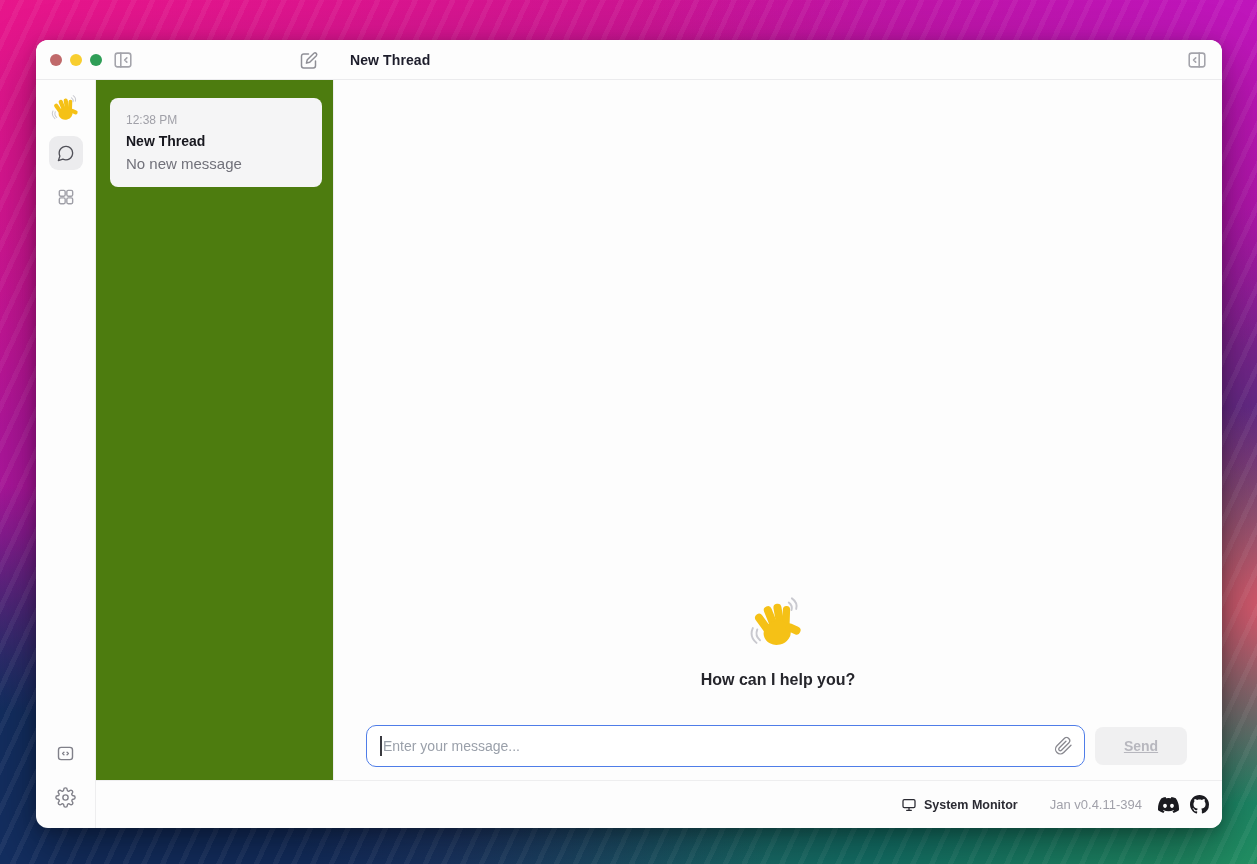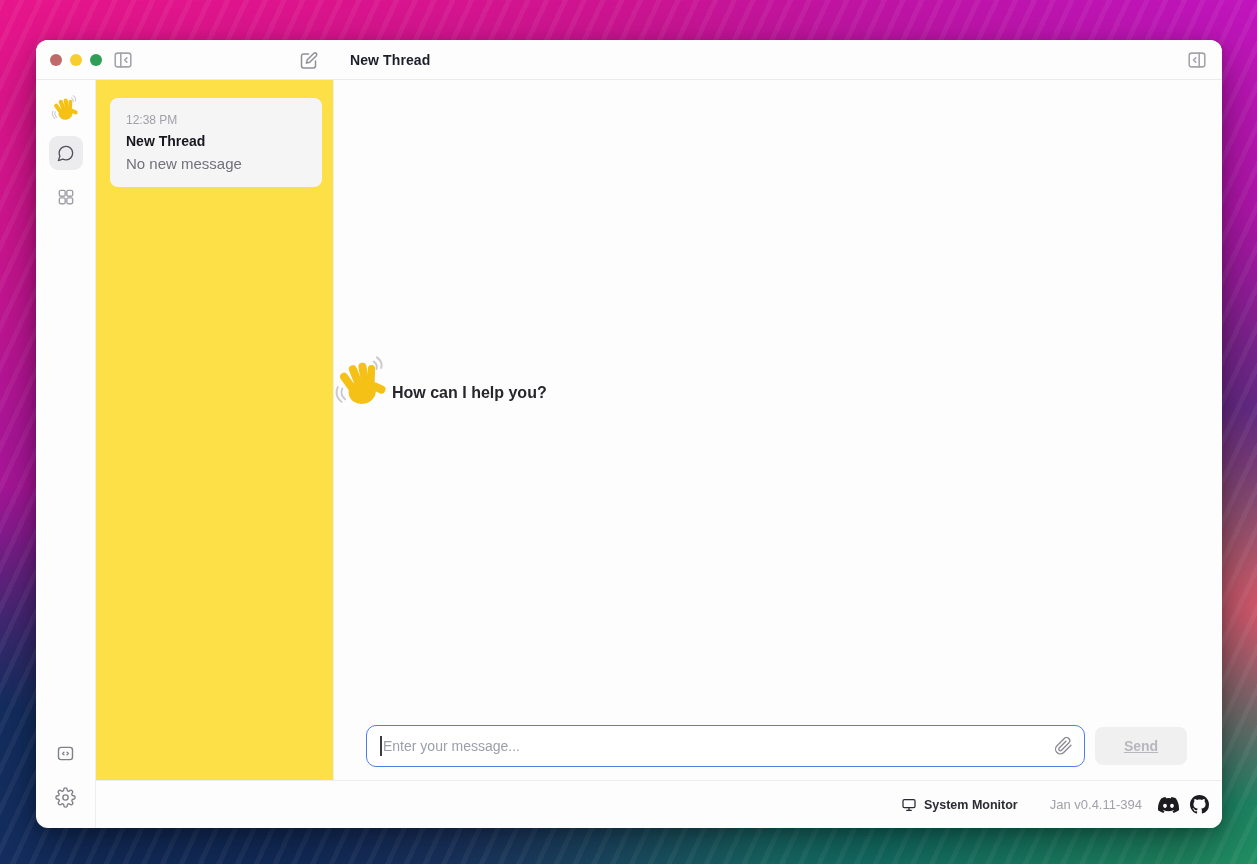--- a/index.html
+++ b/index.html
@@ -55,29 +55,29 @@
   .rail-logo{ width:32px; height:32px; display:flex; align-items:center; justify-content:center; cursor:pointer; }
   .rail-btn{ width:34px; height:34px; border:none; background:transparent; border-radius:9px;
              display:flex; align-items:center; justify-content:center; cursor:pointer; color:#a0a0a8; }
   .rail-btn.active{ background:#ececee; color:#515159; }
   .rail-bottom .rail-btn{ color:#808089; }
 
   .col-right{ flex:1; display:flex; flex-direction:column; min-width:0; }
   .mid{ flex:1; display:flex; min-height:0; }
 
   
-  .threads{ width:238px; flex:0 0 238px; border-right:1px solid #eeeeef; background:#fde047; }
+  .threads{ width:238px; flex:0 0 238px; border-right:1px solid #eeeeef; background:#4d7c0f; }
   .thread-card{ margin:18px 11px 0 14px; background:#f5f5f6; border-radius:8px; padding:15px 16px; cursor:pointer; }
   .t-time{ font-size:12px; color:#a0a0a8; }
   .t-title{ font-size:14px; font-weight:700; color:#17171e; margin-top:6px; }
   .t-sub{ font-size:15px; color:#71717a; margin-top:6px; }
 
   
   .main{ flex:1; display:flex; flex-direction:column; min-width:0; background:#fdfdfd; }
-  .hello{ flex:1; display:flex; flex-direction:row; align-items:center; justify-content:flex-start; padding-bottom:36px; }
+  .hello{ flex:1; display:flex; flex-direction:column; align-items:center; justify-content:flex-end; padding-bottom:36px; }
   .hello-emoji{ width:58px; height:58px; }
   .hello-text{ margin-top:16px; font-size:16px; font-weight:600; color:#26262c; }
 
   .composer{ display:flex; align-items:center; gap:10px; padding:0 35px 13px 32px; }
   .input-wrap{ position:relative; flex:1; }
   .msg-input{ width:100%; height:42px; border:1.6px solid #4f7de8; border-radius:10px;
               padding:0 44px 0 16px; font-size:14px; color:#303038; background:#fff; outline:none;
               font-family:"Liberation Sans", sans-serif; }
   .msg-input::placeholder{ color:#9aa0aa; }
   .caret{ position:absolute; left:14px; top:11px; width:1.5px; height:20px; background:#3a3a40;

